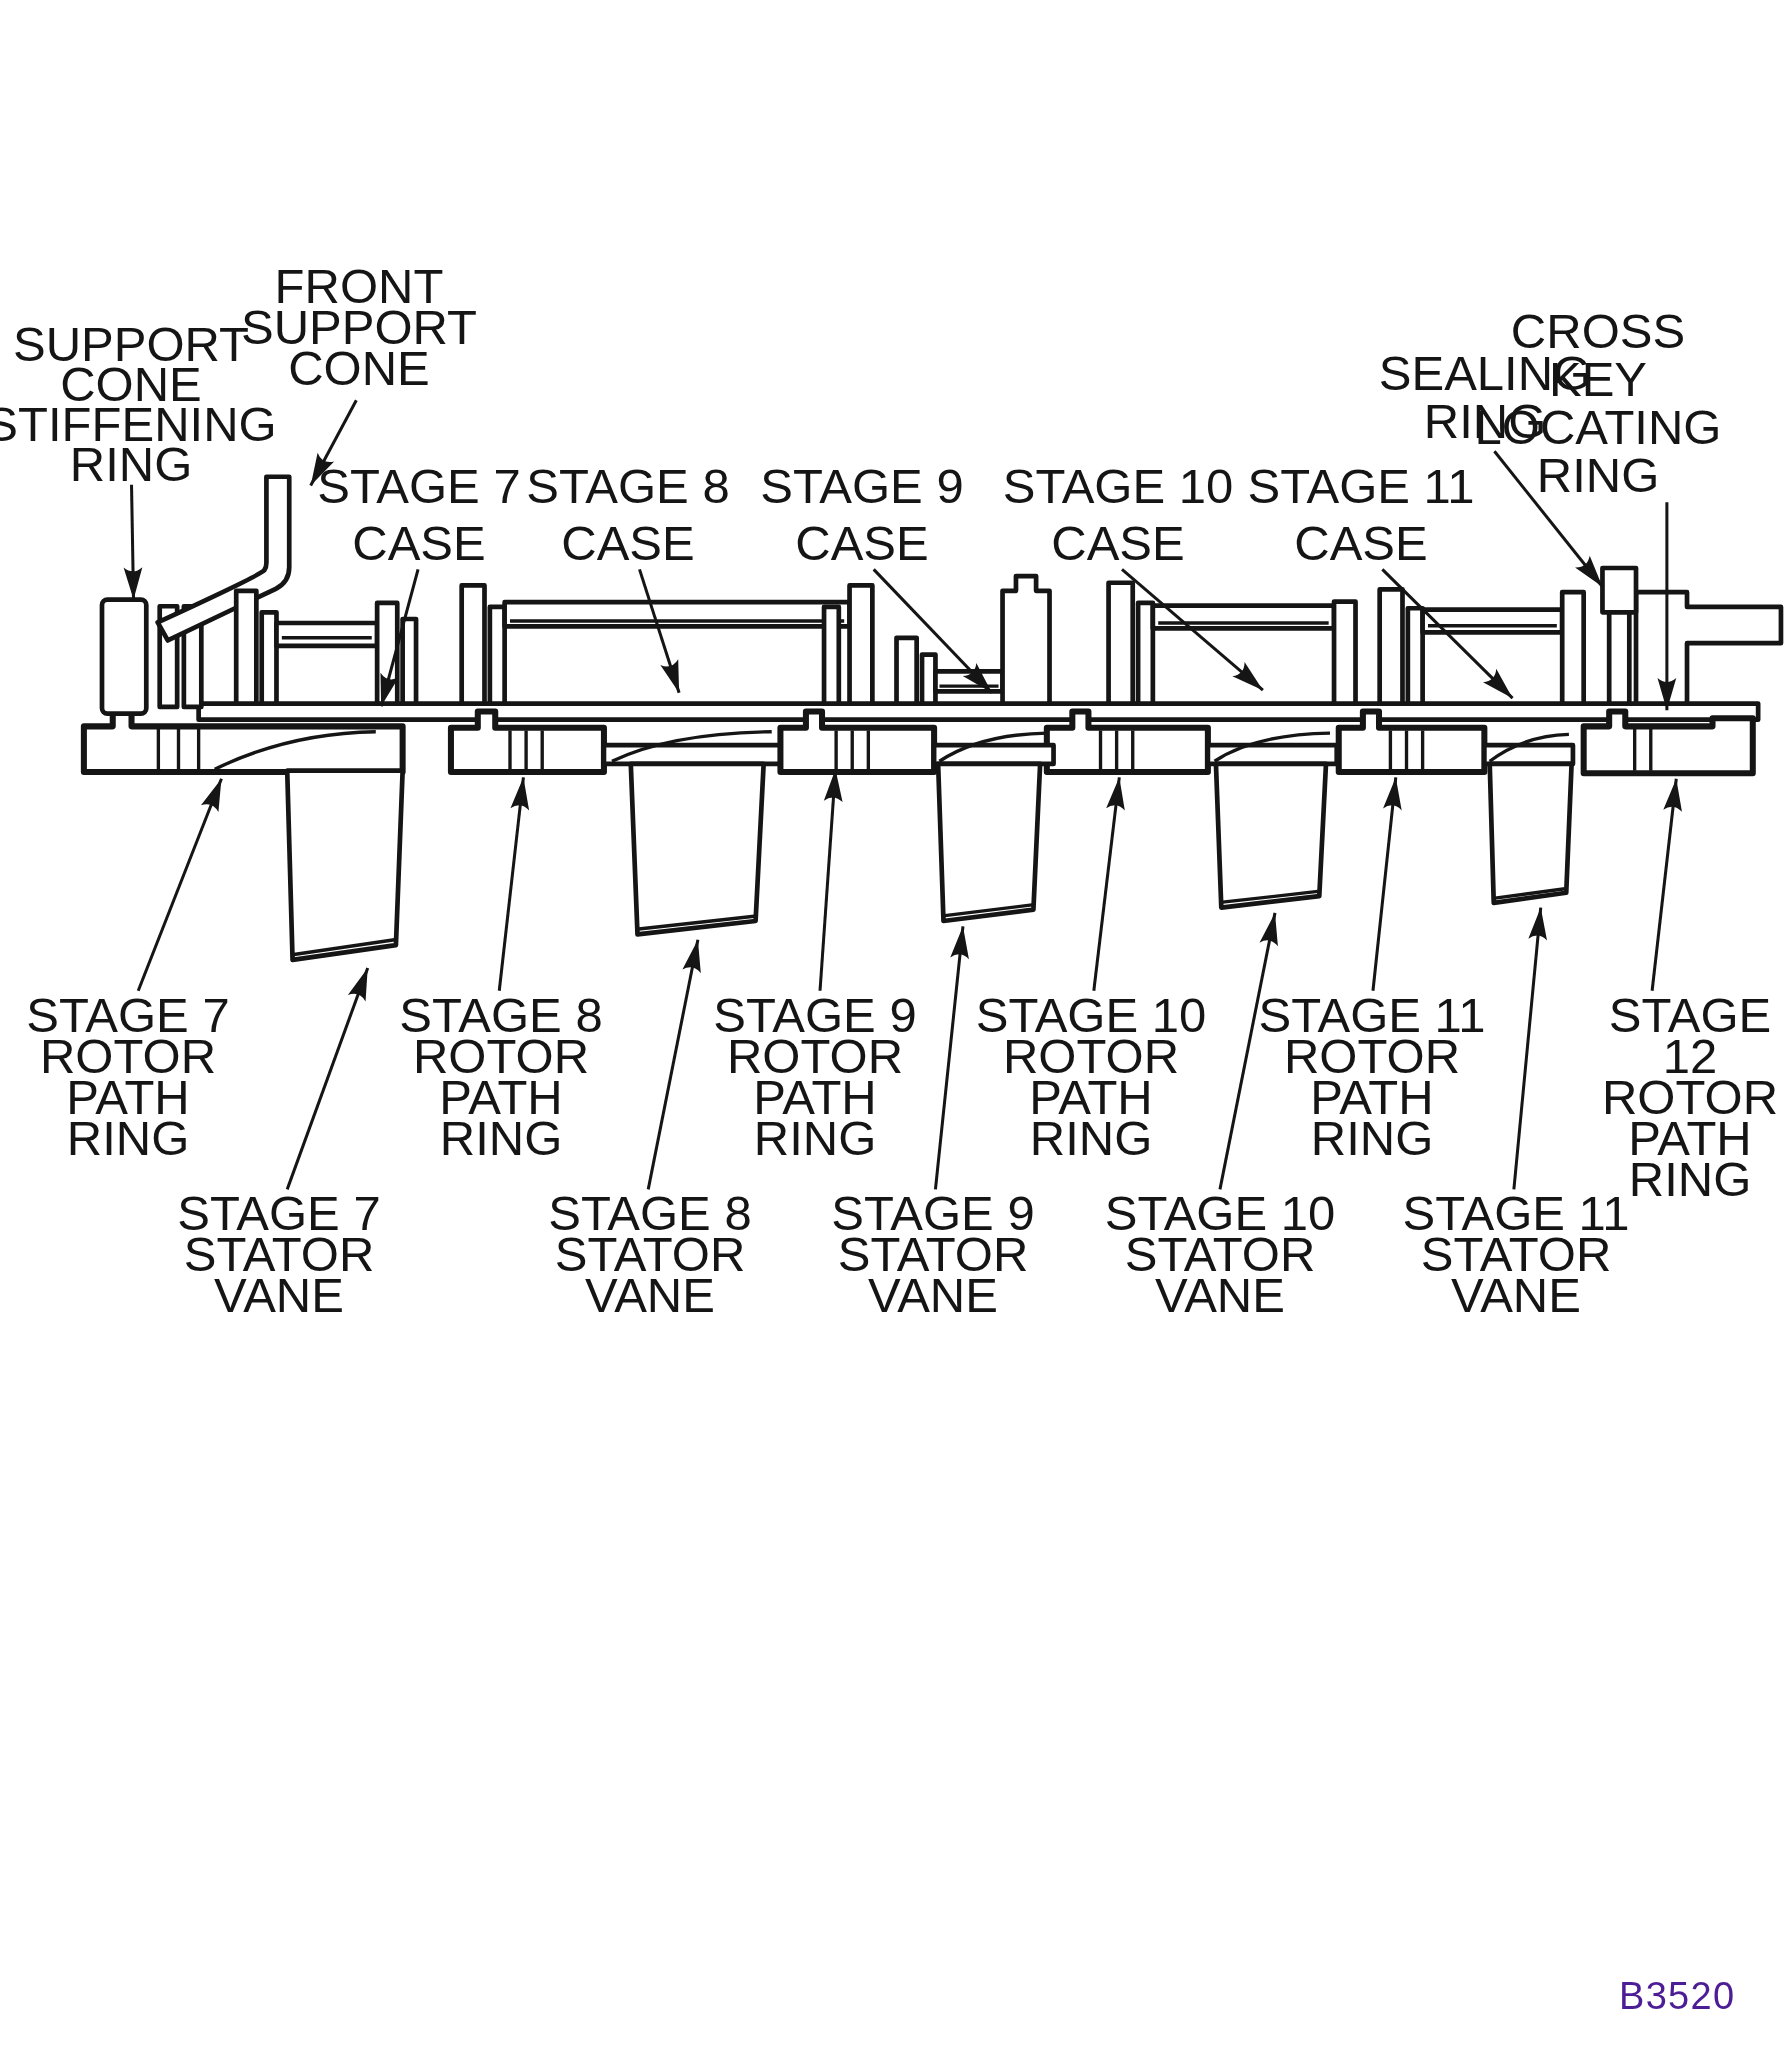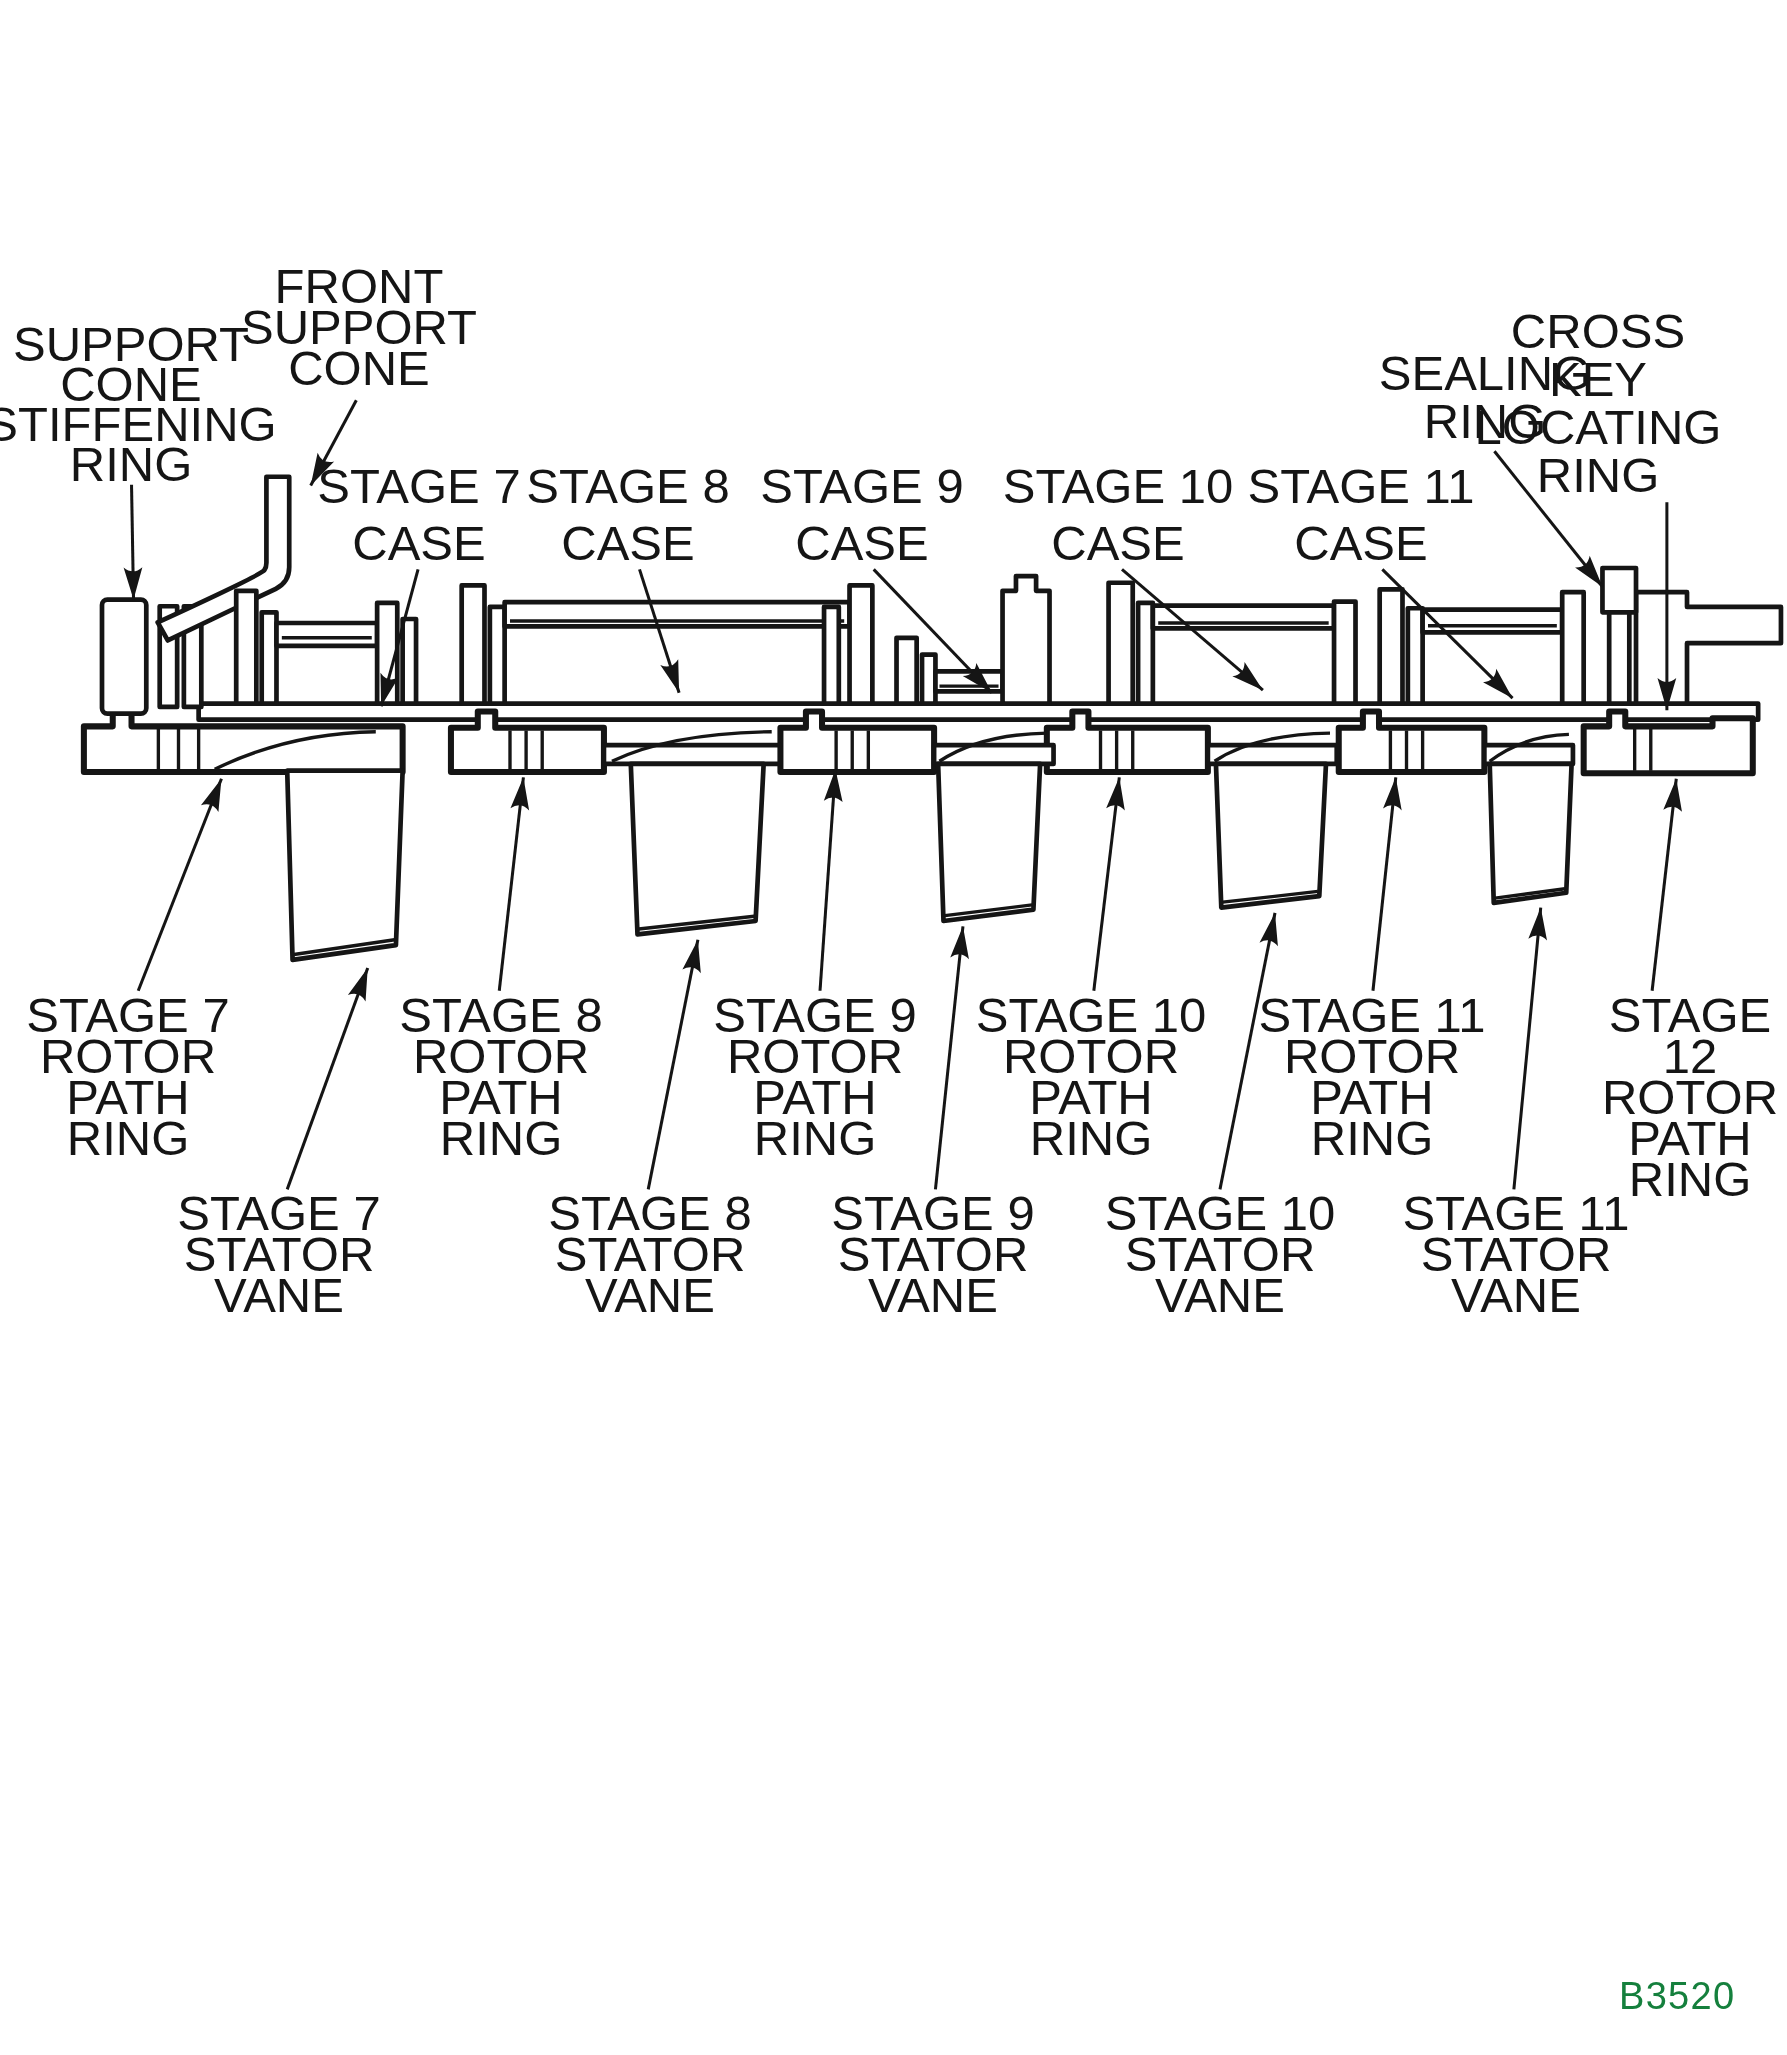--- a/index.html
+++ b/index.html
@@ -23,21 +23,21 @@
     color:#151515;
     font-size:49px;
     line-height:41px;
     letter-spacing:0px;
     font-weight:400;
   }
   .lbl.case{line-height:57px;}
   .lbl.right{line-height:48px;}
   .fig-num{
     position:absolute;
-    color:#15803d;
+    color:#4c1d95;
     font-size:38px;
     letter-spacing:1.3px;
   }
 </style>
 </head>
 <body>
 
 <div class="canvas">
 
   <svg class="draw" width="1787" height="2056" viewBox="0 0 2663 3063">

